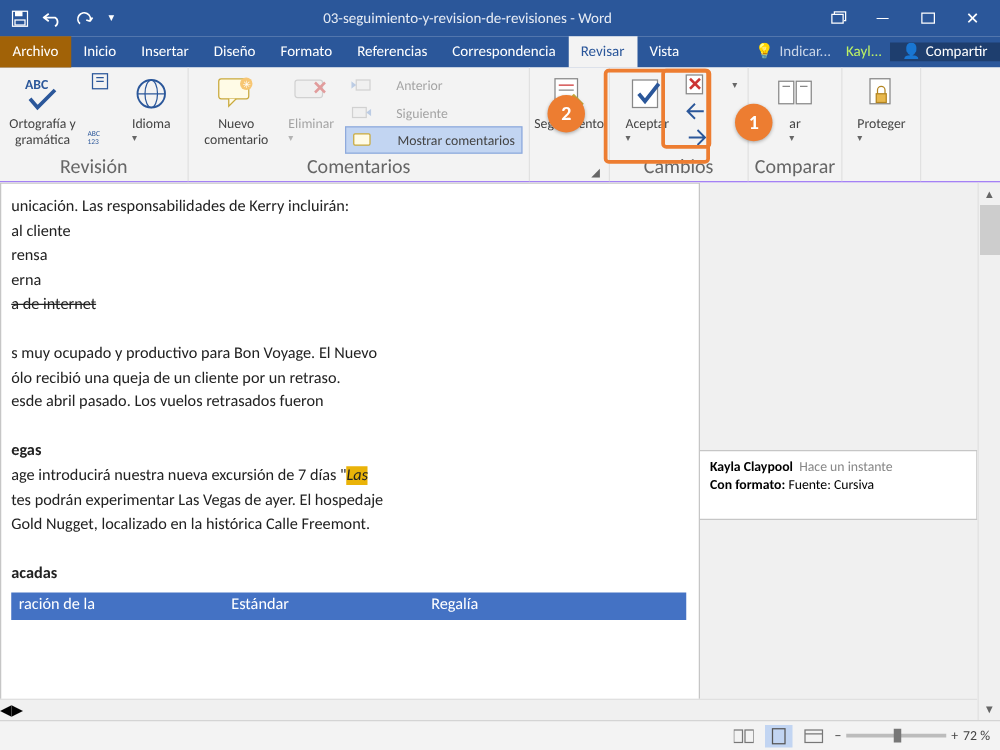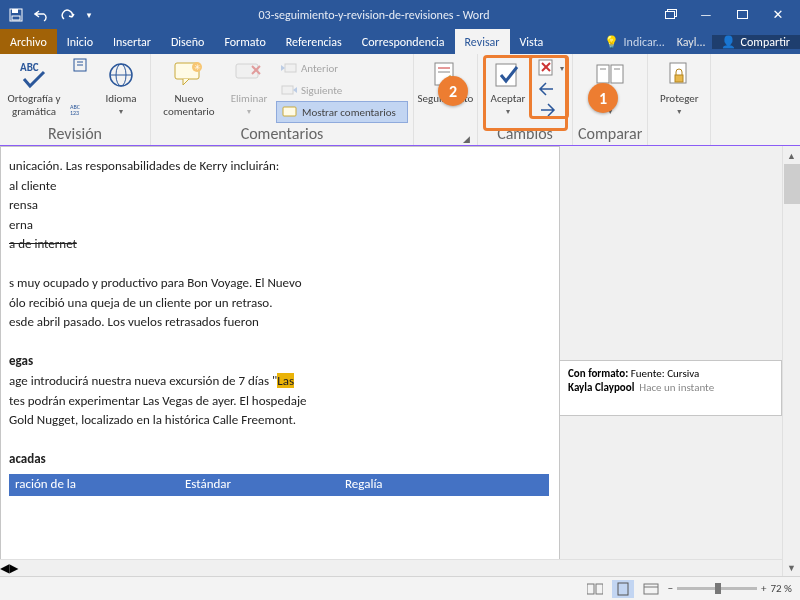--- a/index.html
+++ b/index.html
@@ -15,48 +15,48 @@
 .wc-icon{display:inline-block;border:1px solid #fff;width:11px;height:9px}
 .wc-icon.sm{width:10px;height:8px;box-shadow:2px -2px 0 -1px #2b579a,2px -2px 0 0 #fff}
 
 
 .tabs{height:25px;background:#2b579a;display:flex;align-items:stretch;color:#fff;font-size:12px}
 .tab{padding:0 10px;display:flex;align-items:center;cursor:pointer}
 .tab.active{background:#f3f3f3;color:#2b579a}
 .tab.file{background:#a16207}
 .tabs-right{margin-left:auto;display:flex;align-items:center}
 .tell{display:flex;align-items:center;gap:4px;padding:0 6px;color:#c9d5e8}
-.user{padding:0 6px;color:#e5e5e5}
+.user{padding:0 6px;color:#bef264}
 .share{display:flex;align-items:center;gap:4px;padding:0 10px;background:#1e3e6e}
 
 
 .ribbon{height:92px;background:#f3f3f3;border-bottom:1px solid #8b5cf6;display:flex}
 .group{border-right:1px solid #e1e1e1;padding:3px 5px 1px;display:flex;flex-direction:column;align-items:center}
 .group-body{flex:1;display:flex;align-items:flex-start;gap:2px}
 .group-label{font-size:16px;color:#666;padding:1px 0;white-space:nowrap}
 .bigbtn{display:flex;flex-direction:column;align-items:center;width:58px;padding:2px 1px;text-align:center;font-size:11px;line-height:1.15;color:#444;cursor:pointer}
 .bigbtn .ico{width:32px;height:32px;margin-bottom:2px;display:flex;align-items:center;justify-content:center}
-.bigbtn .lbl{min-height:26px;display:flex;flex-direction:column;align-items:center;justify-content:flex-start}
+.bigbtn .lbl{min-height:26px;display:flex;flex-direction:column;align-items:flex-start;justify-content:flex-start}
 .arrow{font-size:8px;color:#666;margin-top:1px}
 .stackcol{display:flex;flex-direction:column;gap:0}
-.smallbtn{height:22px;display:flex;align-items:center;gap:4px;padding:0 5px;font-size:11px;color:#444;cursor:pointer;white-space:nowrap}
+.smallbtn{height:22px;display:flex;align-items:center;gap:20px;padding:0 5px;font-size:11px;color:#444;cursor:pointer;white-space:nowrap}
 .smallbtn.sel{background:#c2d5f2;border:1px solid #8faadc}
 .dialoglauncher{font-size:9px;color:#666;align-self:flex-end;margin-right:2px;margin-top:-14px}
 
 
 .hl{position:absolute;border:3px solid #ed7d31;border-radius:4px;pointer-events:none}
 .callout{position:absolute;width:30px;height:30px;border-radius:50%;background:#ed7d31;color:#fff;font-weight:bold;display:flex;align-items:center;justify-content:center;font-size:16px;box-shadow:0 1px 3px rgba(0,0,0,.3);pointer-events:none}
 
 
 .docwrap{position:absolute;top:146px;left:0;right:18px;bottom:24px;background:#f0f0f0;overflow:hidden}
 .page{position:absolute;top:0;left:0;width:560px;background:#fff;border:1px solid #c6c6c6;padding:10px 8px;height:430px}
 .page p{font-size:13px;color:#222;line-height:1.35;margin-bottom:2px}
 .strike{color:#c00000;text-decoration:line-through}
 .bold{font-weight:bold}
-.hlsel{background:#eab308;}
+.hlsel{background:#eab308;font-style:italic}
 .tblhdr{width:540px;height:22px;background:#4472c4;color:#fff;display:flex;margin-top:6px;font-size:13px}
 .tblhdr>div{padding:2px 6px}
 
 .revpane{position:absolute;top:214px;left:560px;right:0;border:1px solid #c6c6c6;border-left:none;background:#fff;padding:6px 8px;font-size:11px;line-height:1.3;height:56px}
 .revpane .auth{font-weight:bold}
 .revpane .time{color:#888}
 
 
 .vscroll{position:absolute;top:146px;right:0;width:18px;bottom:24px;background:#f0f0f0;border-left:1px solid #e0e0e0}
 .vscroll .up,.vscroll .down{height:18px;display:flex;align-items:center;justify-content:center;color:#666;font-size:9px}
@@ -359,22 +359,22 @@
     <p>&nbsp;</p>
     <p class="bold">acadas</p>
     <div class="tblhdr">
       <div style="width:170px">ración de la</div>
       <div style="width:160px">Estándar</div>
       <div style="width:160px">Regalía</div>
     </div>
   </div>
 
   <div class="revpane">
+    <div><span class="auth">Kayla Claypool</span>&nbsp;&nbsp;<span class="time">Hace un instante</span></div>
     <div><span class="auth">Con formato:</span> <span>Fuente: Cursiva</span></div>
-    <div><span class="auth">Kayla Claypool</span>&nbsp;&nbsp;<span class="time">Hace un instante</span></div>
   </div>
 
   <div class="hscroll-inner" style="position:absolute;bottom:0;left:0;right:0">
     <div class="left">◀</div>
     <div class="track">
         <div class="thumb"></div>
       </div>
     <div class="right">▶</div>
   </div>
 </div>

